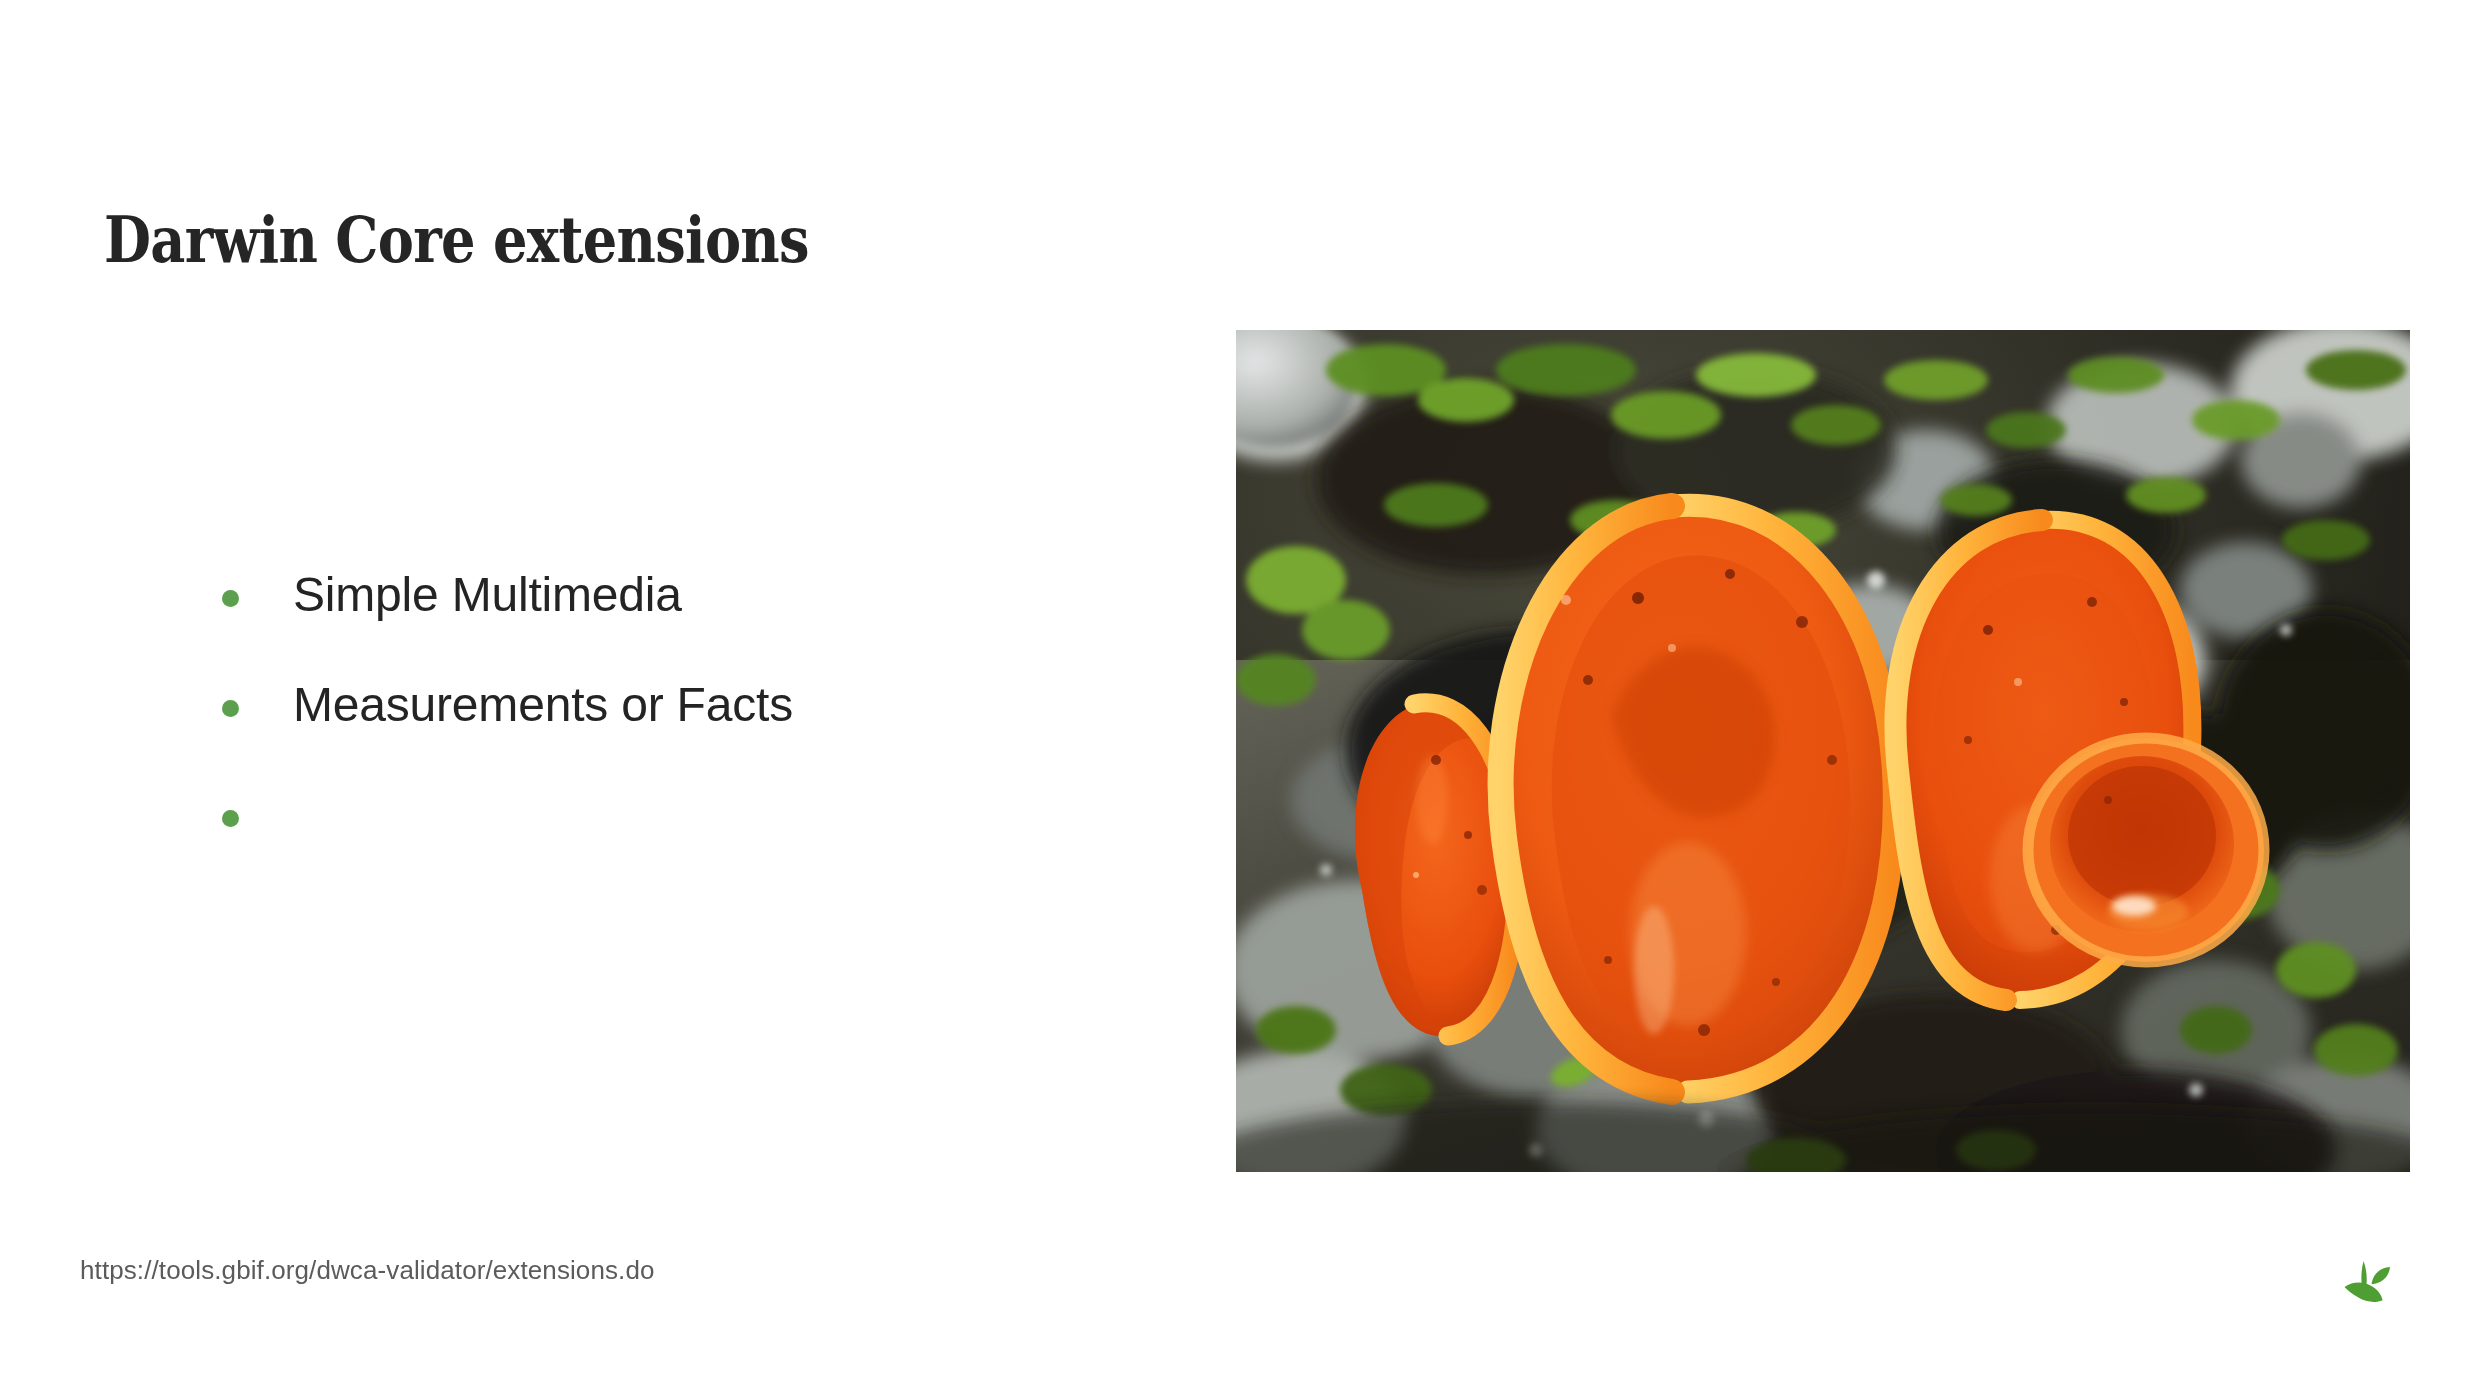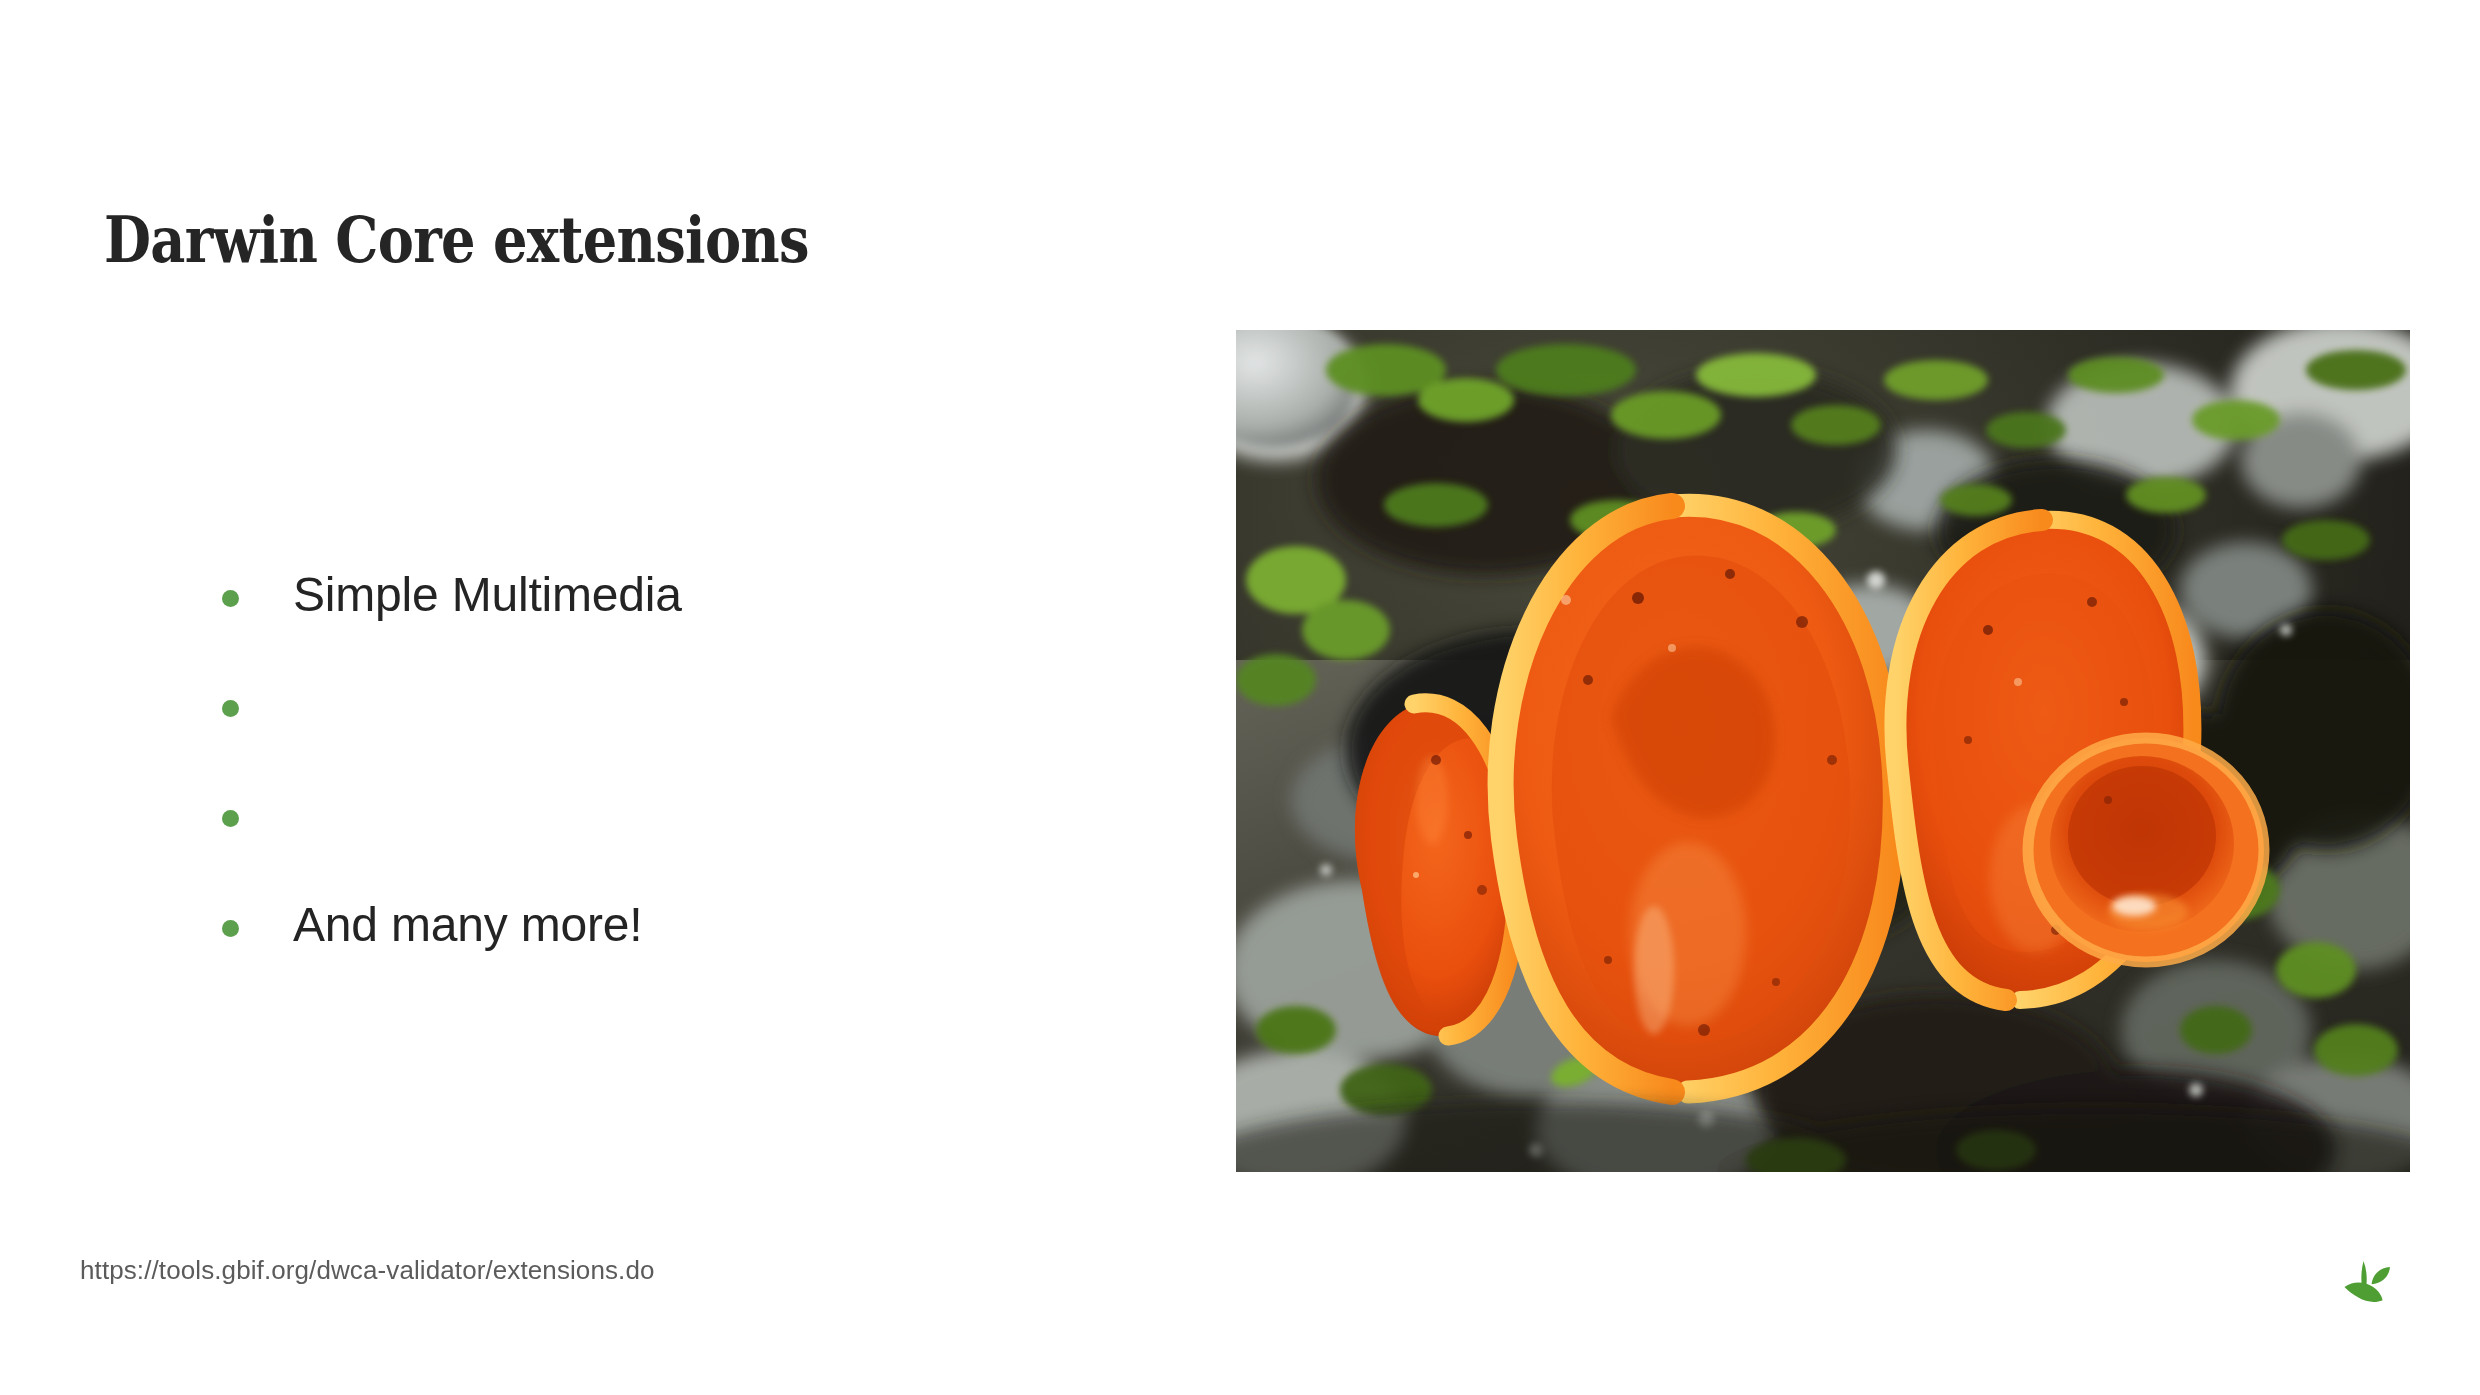--- a/index.html
+++ b/index.html
@@ -115,30 +115,27 @@
 
   <div class="bullet-list">
 
     <div class="bullet-row">
       <span class="bullet-dot"></span>
       <span class="bullet-text">Simple Multimedia</span>
     </div>
 
     <div class="bullet-row">
       <span class="bullet-dot"></span>
+      <span class="bullet-text">Measurements or Facts</span>
     </div>
 
     <div class="bullet-row">
       <span class="bullet-dot"></span>
     </div>
 
-    <div class="bullet-row">
-      <span class="bullet-dot"></span>
-      <span class="bullet-text">And many more!</span>
-    </div>
 
   </div>
 
   <div class="photo">
     <svg viewBox="0 0 1174 842" preserveAspectRatio="none">
       <defs>
         <radialGradient id="gGroundA" cx="30%" cy="20%" r="80%">
           <stop offset="0%" stop-color="#4a4a3c"></stop>
           <stop offset="100%" stop-color="#1d1c17"></stop>
         </radialGradient>

